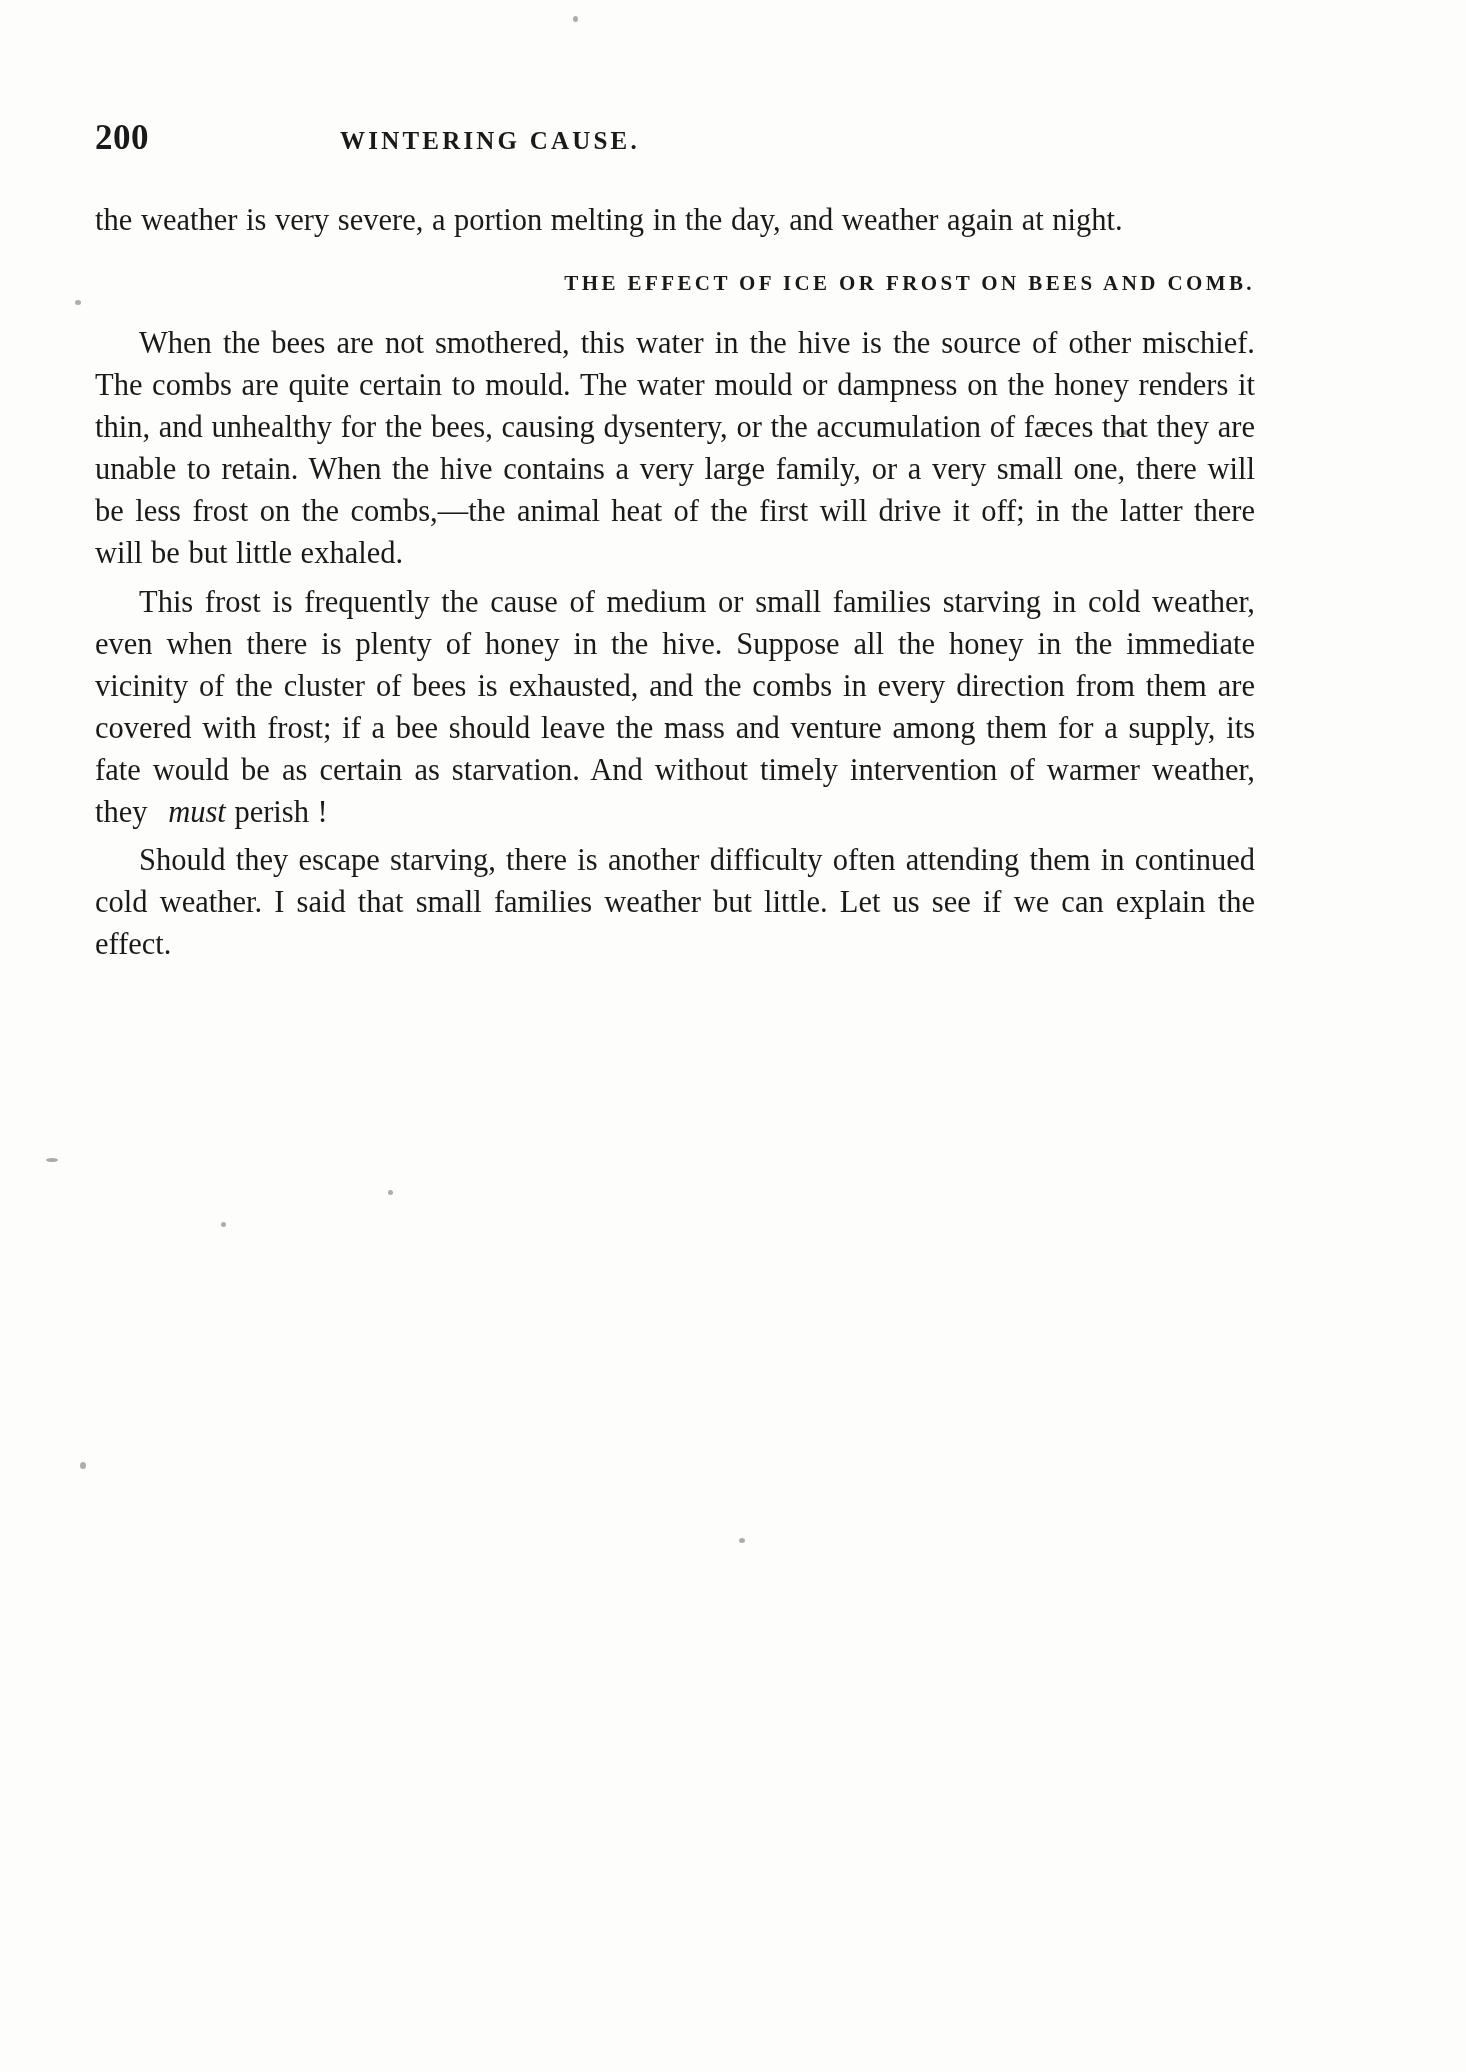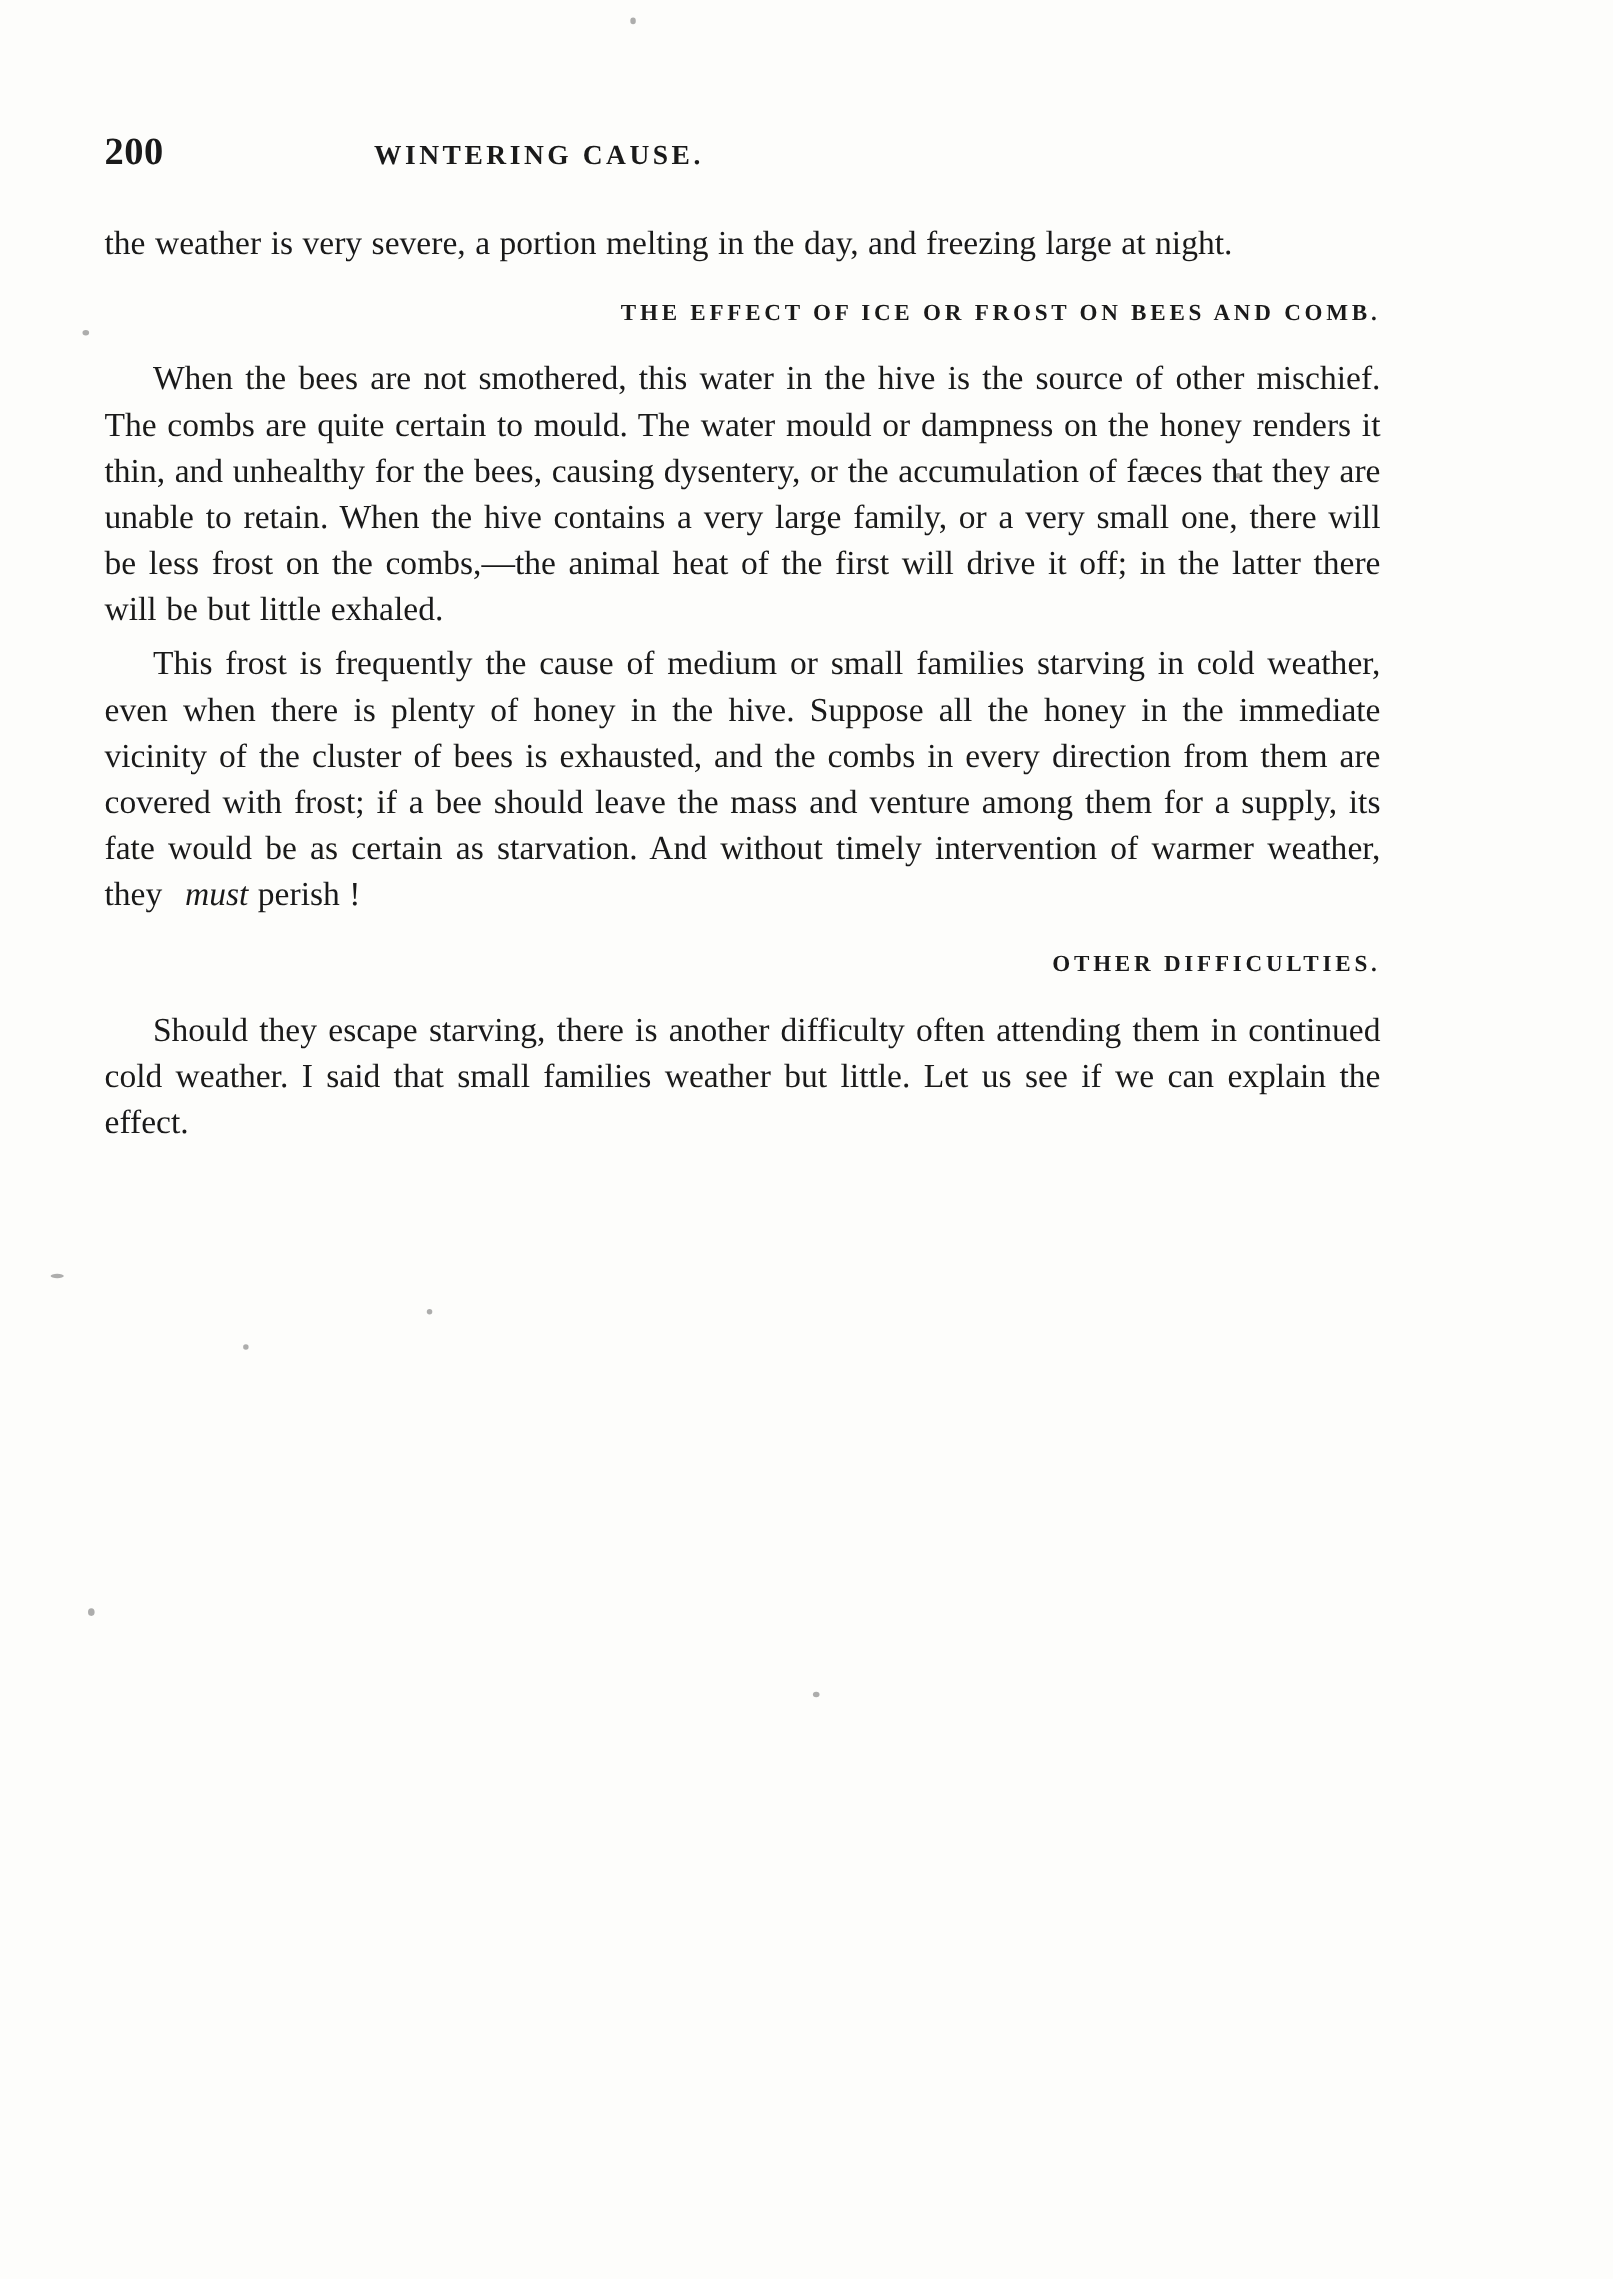--- a/index.html
+++ b/index.html
@@ -96,27 +96,26 @@
   <span class="speck" style="left:1123px;top:430px;width:5px;height:5px;"></span>
   <span class="speck" style="left:75px;top:300px;width:6px;height:5px;"></span>
 
   <div class="content">
 
     <div class="header-row">
       <div class="folio">200</div>
       <div class="running-head">WINTERING CAUSE.</div>
     </div>
 
-    <p class="body-text">the weather is very severe, a portion melting in the day, and freezing large at night.</p>
+    <p class="body-text">the weather is very severe, a portion melting in the day, and weather again at night.</p>
 
     <h2 class="section-head">THE EFFECT OF ICE OR FROST ON BEES AND COMB.</h2>
 
     <p class="body-text indent">When the bees are not smothered, this water in the hive is the source of other mischief. The combs are quite certain to mould. The water mould or dampness on the honey renders it thin, and unhealthy for the bees, causing dysentery, or the accumulation of fæces that they are unable to retain. When the hive contains a very large family, or a very small one, there will be less frost on the combs,—the animal heat of the first will drive it off; in the latter there will be but little exhaled.</p>
 
 
     <p class="body-text indent"><span>This frost is frequently the cause of medium or small families starving in cold weather, even when there is plenty of honey in the hive. Suppose all the honey in the immediate vicinity of the cluster of bees is exhausted, and the combs in every direction from them are covered with frost; if a bee should leave the mass and venture among them for a supply, its fate would be as certain as starvation. And without timely intervention of warmer weather, they </span><span class="em">must</span><span> perish !</span></p>
 
-    <h2 class="section-head">OTHER DIFFICULTIES.</h2>
 
     <p class="body-text indent">Should they escape starving, there is another difficulty often attending them in continued cold weather. I said that small families weather but little. Let us see if we can explain the effect.</p>
 
   </div>
 </div>
 
 </body></html>

